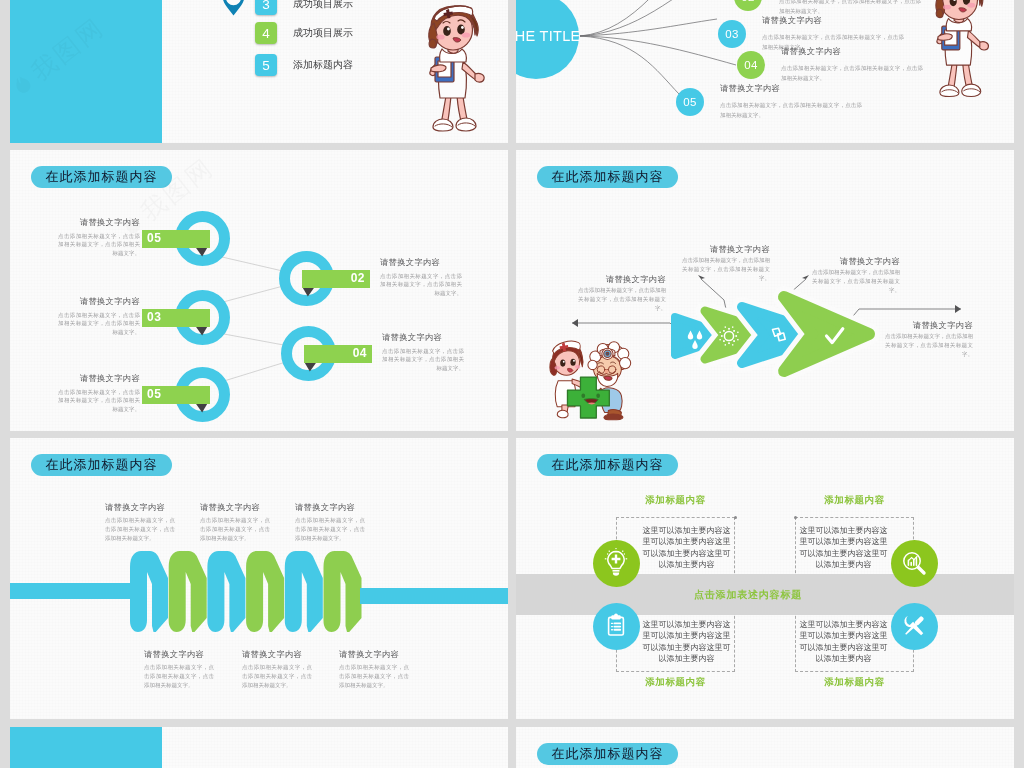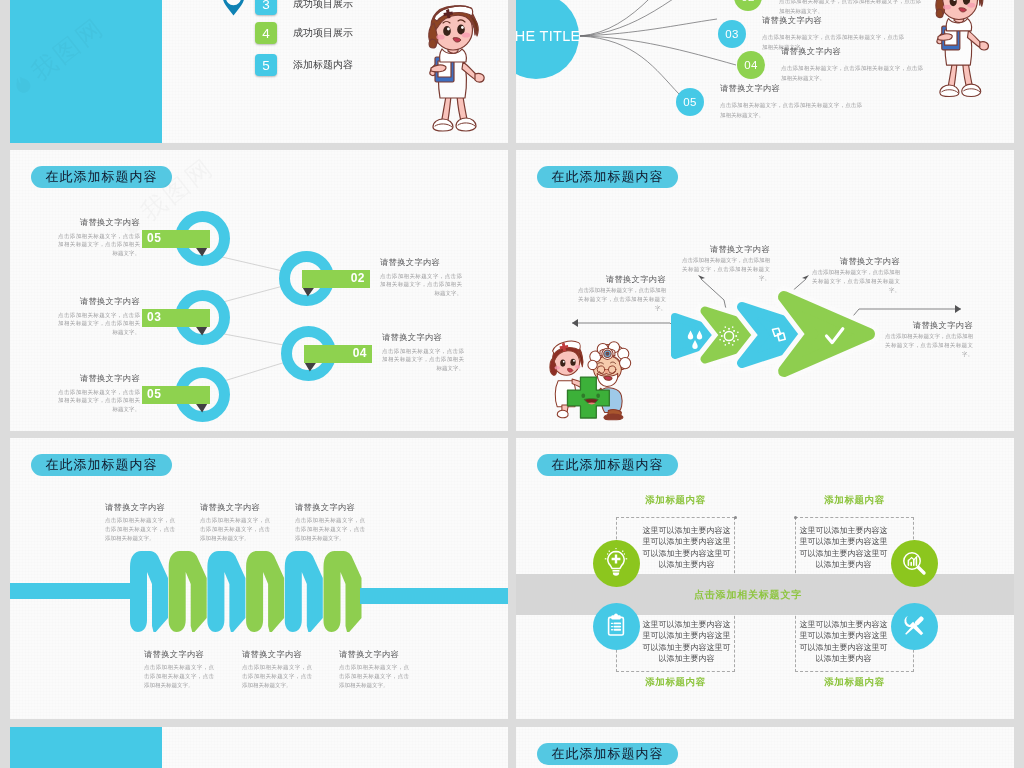--- a/index.html
+++ b/index.html
@@ -558,21 +558,21 @@
           </g>
           <g transform="rotate(-45 15 15)">
             <path d="M18.0 3.4 A6.0 6.0 0 1 0 18.0 14.6 A3.2 3.2 0 0 1 18.0 3.4 Z" fill="#fff" fill-rule="evenodd"></path>
             <circle cx="15" cy="9" r="2.9" fill="#45c9e6"></circle>
             <path d="M12.7 11.4 L17.3 11.4 L16.5 26.6 L13.5 26.6 Z" fill="#fff"></path>
           </g>
         </svg>
       </div>
     </div>
   <div class="band">
-    <span>点击添加相关标题文字</span>
+    <span>点击添加表述内容标题</span>
   </div>
 </div>
 
 <div class="slide" id="s7" style="left:10px;top:727px;height:288px;">
   <div class="paper"></div>
   <div class="blueblock2"></div>
 </div>
 
 <div class="slide" id="s8" style="left:516px;top:727px;height:288px;">
   <div class="paper"></div>

